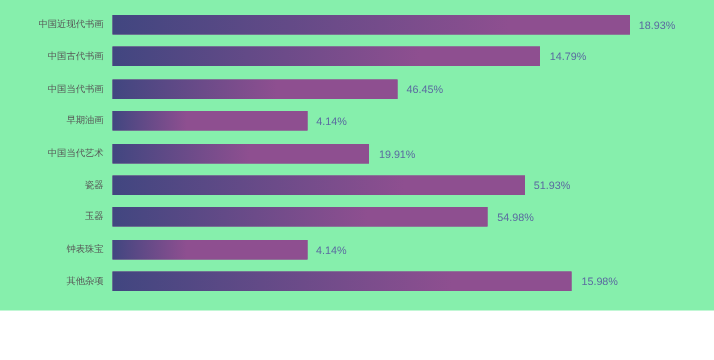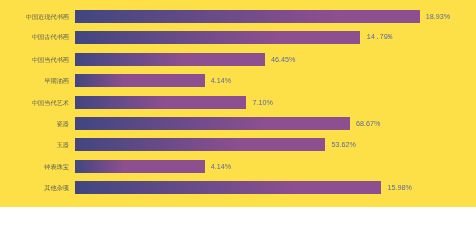--- a/index.html
+++ b/index.html
@@ -11,37 +11,37 @@
   body {
     width: 476px;
     height: 207px;
     overflow: hidden;
     font-family: "Liberation Sans", sans-serif;
   }
   .chart {
     position: relative;
     width: 476px;
     height: 207px;
-    background: #fde047;
+    background: #86efac;
   }
   .plot {
     position: absolute;
     left: 0;
     top: 0;
     width: 476px;
     height: 207px;
   }
   .row {
     position: absolute;
     left: 0;
     width: 476px;
     height: 21.375px;
   }
   .row-1 { top: 6px; }
-  .row-2 { top: 27.375px; font-family: Liberation Mono, monospace; }
+  .row-2 { top: 27.375px; }
   .row-3 { top: 48.75px; }
   .row-4 { top: 70.125px; }
   .row-5 { top: 91.5px; }
   .row-6 { top: 112.875px; }
   .row-7 { top: 134.25px; }
   .row-8 { top: 155.625px; }
   .row-9 { top: 177px; }
 
   .cat-label {
     position: absolute;
@@ -119,33 +119,33 @@
 
     <div class="row row-4">
       <div class="cat-label">早期油画</div>
       <div class="bar bar-4"></div>
       <div class="val-label val-4">4.14%</div>
     </div>
 
     <div class="row row-5">
       <div class="cat-label">中国当代艺术</div>
       <div class="bar bar-5"></div>
-      <div class="val-label val-5">7.10%</div>
+      <div class="val-label val-5">19.91%</div>
     </div>
 
     <div class="row row-6">
       <div class="cat-label">瓷器</div>
       <div class="bar bar-6"></div>
-      <div class="val-label val-6">68.67%</div>
+      <div class="val-label val-6">51.93%</div>
     </div>
 
     <div class="row row-7">
       <div class="cat-label">玉器</div>
       <div class="bar bar-7"></div>
-      <div class="val-label val-7">53.62%</div>
+      <div class="val-label val-7">54.98%</div>
     </div>
 
     <div class="row row-8">
       <div class="cat-label">钟表珠宝</div>
       <div class="bar bar-8"></div>
       <div class="val-label val-8">4.14%</div>
     </div>
 
     <div class="row row-9">
       <div class="cat-label">其他杂项</div>

